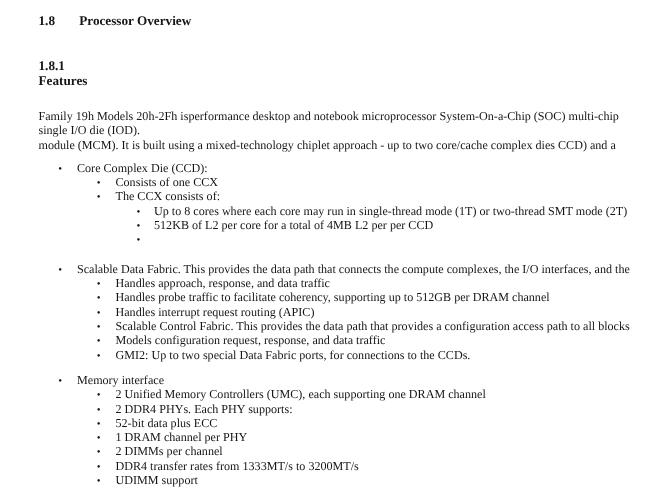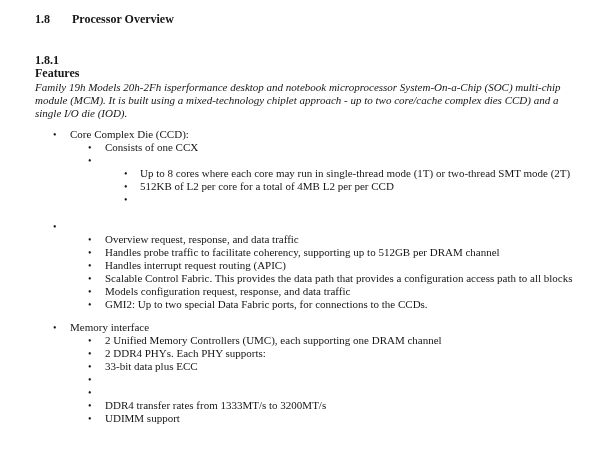--- a/index.html
+++ b/index.html
@@ -22,21 +22,21 @@
     font-weight: bold;
     font-size: 12px;
     line-height: 13px;
     margin: 0;
   }
   .heading .num { flex: 0 0 auto; }
   .h1 .num { min-width: 37px; }
   .h2 { margin-top: 28px; flex-direction: column; }
   .h2 .num { min-width: 43px; }
 
-  .paragraph { margin-top: 1px; font-style: italic; }
+  .paragraph { margin-top: 20px; }
   .text-line { white-space: nowrap; }
 
   .bullet-groups { margin-top: 8px; }
   .bullet-group + .bullet-group { margin-top: 14px; }
   .bullet-group:last-child { margin-top: 10px; }
 
   .bullet-item { display: flex; align-items: flex-start; }
   .bullet-item .bullet-glyph {
     flex: 0 0 auto;
     font-size: 10px;
@@ -61,40 +61,43 @@
       <span class="title">Processor Overview</span>
     </div>
 
     <div class="heading h2">
       <span class="num">1.8.1</span>
       <span class="title">Features</span>
     </div>
 
     <div class="paragraph">
         <div class="text-line">Family 19h Models 20h-2Fh isperformance desktop and notebook microprocessor System-On-a-Chip (SOC) multi-chip</div>
+        <div class="text-line">single I/O die (IOD).</div>
         <div class="text-line">module (MCM). It is built using a mixed-technology chiplet approach - up to two core/cache complex dies CCD) and a</div>
-        <div class="text-line">single I/O die (IOD).</div>
       </div>
 
     <div class="bullet-groups">
         <div class="bullet-group">
           <div class="bullet-item lvl1">
             <span class="bullet-glyph">•</span>
             <div class="bullet-text">
               <div class="text-line">Core Complex Die (CCD):</div>
             </div>
           </div>
           <div class="bullet-item lvl2">
             <span class="bullet-glyph">•</span>
             <div class="bullet-text">
               <div class="text-line">Consists of one CCX</div>
             </div>
           </div>
           <div class="bullet-item lvl2">
             <span class="bullet-glyph">•</span>
+            <div class="bullet-text">
+              <div class="text-line">The CCX consists of:</div>
+            </div>
           </div>
           <div class="bullet-item lvl3">
             <span class="bullet-glyph">•</span>
             <div class="bullet-text">
               <div class="text-line">Up to 8 cores where each core may run in single-thread mode (1T) or two-thread SMT mode (2T)</div>
             </div>
           </div>
           <div class="bullet-item lvl3">
             <span class="bullet-glyph">•</span>
             <div class="bullet-text">
@@ -102,26 +105,27 @@
             </div>
           </div>
           <div class="bullet-item lvl3">
             <span class="bullet-glyph">•</span>
           </div>
         </div>
         <div class="bullet-group">
           <div class="bullet-item lvl1">
             <span class="bullet-glyph">•</span>
             <div class="bullet-text">
-            </div>
-          </div>
-          <div class="bullet-item lvl2">
-            <span class="bullet-glyph">•</span>
-            <div class="bullet-text">
-              <div class="text-line">Overview request, response, and data traffic</div>
+              <div class="text-line">Scalable Data Fabric. This provides the data path that connects the compute complexes, the I/O interfaces, and the</div>
+            </div>
+          </div>
+          <div class="bullet-item lvl2">
+            <span class="bullet-glyph">•</span>
+            <div class="bullet-text">
+              <div class="text-line">Handles approach, response, and data traffic</div>
             </div>
           </div>
           <div class="bullet-item lvl2">
             <span class="bullet-glyph">•</span>
             <div class="bullet-text">
               <div class="text-line">Handles probe traffic to facilitate coherency, supporting up to 512GB per DRAM channel</div>
             </div>
           </div>
           <div class="bullet-item lvl2">
             <span class="bullet-glyph">•</span>
@@ -163,28 +167,34 @@
           </div>
           <div class="bullet-item lvl2">
             <span class="bullet-glyph">•</span>
             <div class="bullet-text">
               <div class="text-line">2 DDR4 PHYs. Each PHY supports:</div>
             </div>
           </div>
           <div class="bullet-item lvl2">
             <span class="bullet-glyph">•</span>
             <div class="bullet-text">
-              <div class="text-line">33-bit data plus ECC</div>
-            </div>
-          </div>
-          <div class="bullet-item lvl2">
-            <span class="bullet-glyph">•</span>
-          </div>
-          <div class="bullet-item lvl2">
-            <span class="bullet-glyph">•</span>
+              <div class="text-line">52-bit data plus ECC</div>
+            </div>
+          </div>
+          <div class="bullet-item lvl2">
+            <span class="bullet-glyph">•</span>
+            <div class="bullet-text">
+              <div class="text-line">1 DRAM channel per PHY</div>
+            </div>
+          </div>
+          <div class="bullet-item lvl2">
+            <span class="bullet-glyph">•</span>
+            <div class="bullet-text">
+              <div class="text-line">2 DIMMs per channel</div>
+            </div>
           </div>
           <div class="bullet-item lvl2">
             <span class="bullet-glyph">•</span>
             <div class="bullet-text">
               <div class="text-line">DDR4 transfer rates from 1333MT/s to 3200MT/s</div>
             </div>
           </div>
           <div class="bullet-item lvl2">
             <span class="bullet-glyph">•</span>
             <div class="bullet-text">

